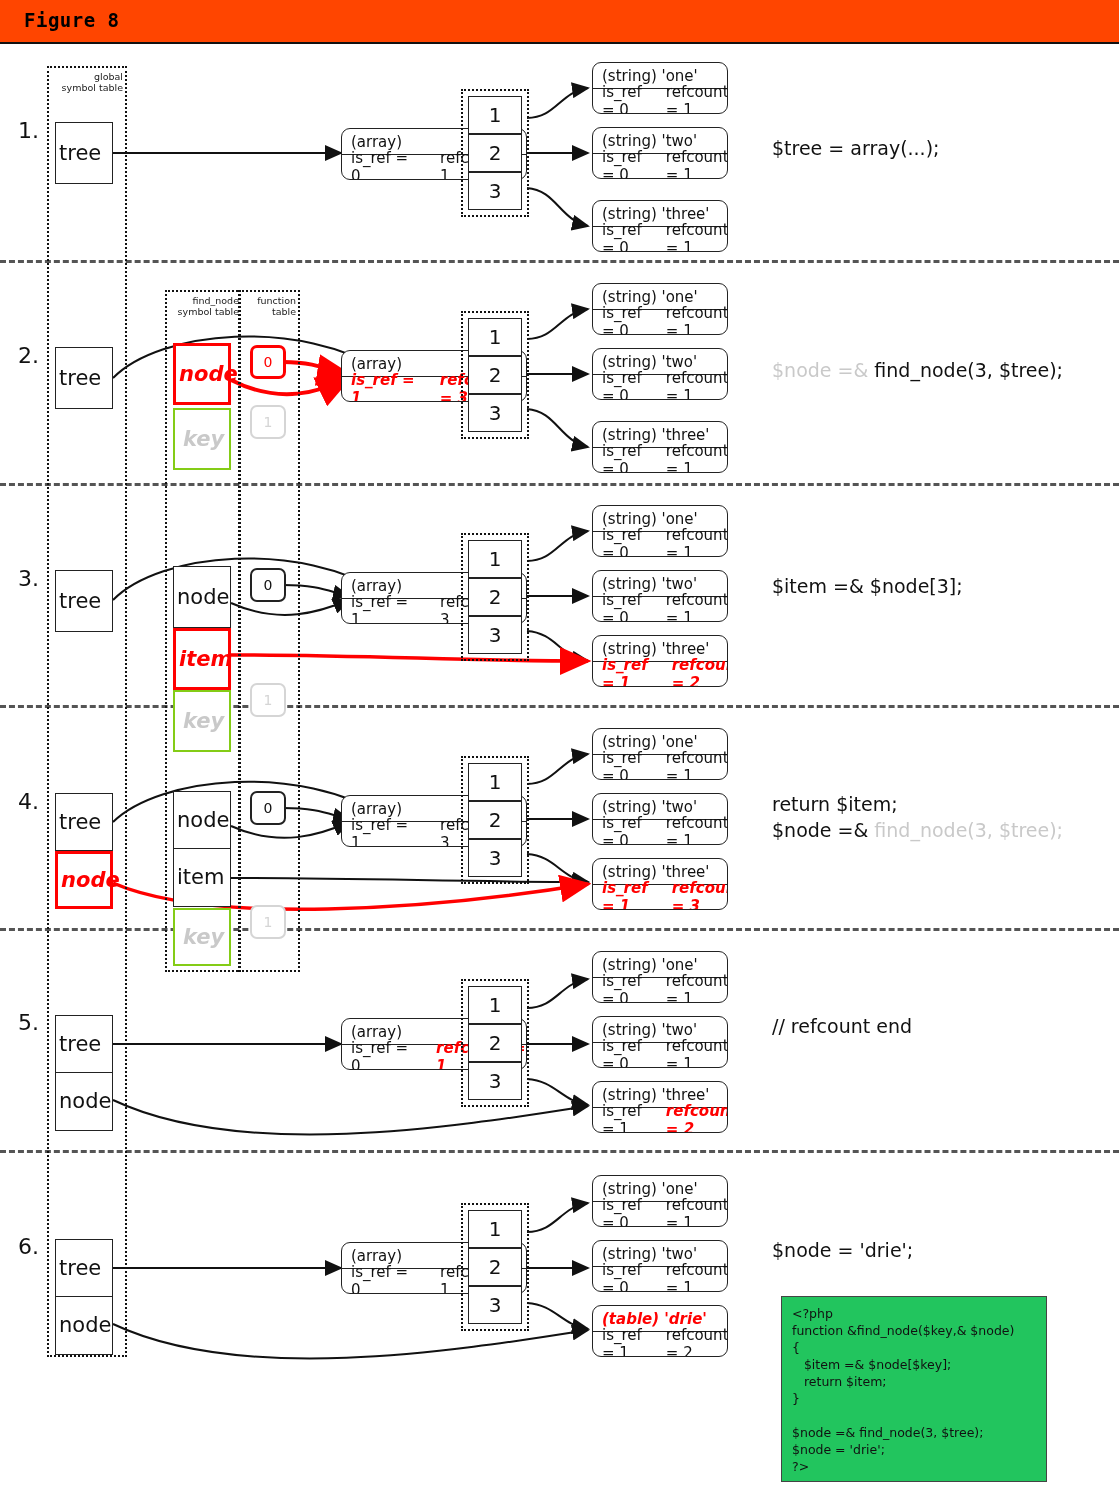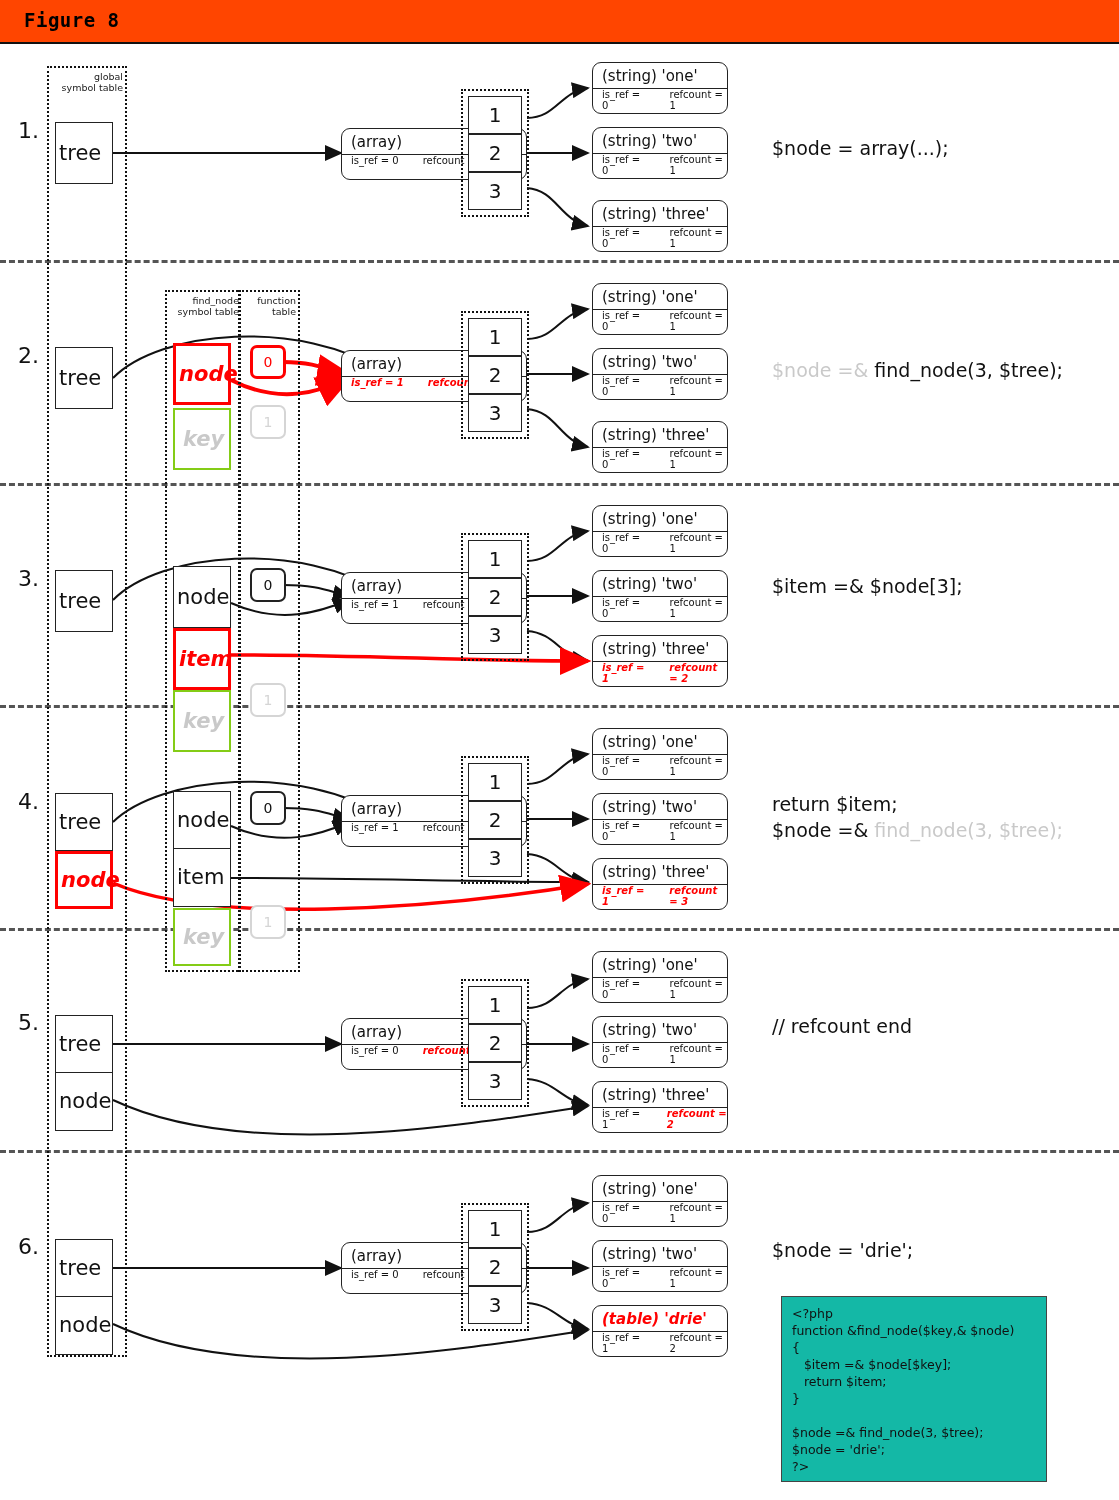--- a/index.html
+++ b/index.html
@@ -32,21 +32,21 @@
   .varbox.red span{color:#FF0000;font-weight:bold;font-style:italic;}
   .varbox.grey{border:2px solid #84cc16;justify-content:center;}
   .varbox.grey span{color:#c9c9c9;font-weight:bold;font-style:italic;}
   .varbox.nobord-top{border-top:none;}
 
   
   .zval{position:absolute;border:1.6px solid #222;border-radius:9px;background:#fff;
         box-sizing:border-box;overflow:hidden;}
   .zval .ztop{height:26px;display:flex;align-items:center;padding-left:9px;
               font-size:15px;color:#111;border-bottom:1.6px solid #222;box-sizing:border-box;}
-  .zval .zbot{height:24px;display:flex;align-items:flex-start;font-size:10px;color:#111;
+  .zval .zbot{height:24px;display:flex;align-items:center;font-size:15px;color:#111;
               padding-left:9px;box-sizing:border-box;gap:14px;}
   .zval .zbot .rc{margin-left:10px;}
   .zval .ztop.red,.zval .zbot .red{color:#FF0000;font-weight:bold;font-style:italic;}
   .zval .zbot.allred span{color:#FF0000;font-weight:bold;font-style:italic;}
 
   
   .idxwrap{position:absolute;border:2px dotted #111;box-sizing:border-box;}
   .idxcell{position:absolute;border:1.6px solid #222;background:#fff;box-sizing:border-box;
            display:flex;align-items:center;justify-content:center;font-size:20px;color:#111;}
 
@@ -55,21 +55,21 @@
              box-sizing:border-box;display:flex;align-items:center;justify-content:center;
              font-size:14px;color:#111;}
   .stackslot.red{border-color:#FF0000;color:#FF0000;border-width:3px;}
   .stackslot.grey{border-color:#d5d5d5;color:#d5d5d5;}
 
   
   .codecap{position:absolute;font-size:19px;color:#111;line-height:26px;white-space:nowrap;}
   .codecap .g{color:#c9c9c9;}
 
   
-  .phpbox{position:absolute;background:#14b8a6;border:1.5px solid #444;
+  .phpbox{position:absolute;background:#22c55e;border:1.5px solid #444;
           box-sizing:border-box;overflow:hidden;padding:8px 10px;}
   .phpbox pre{margin:0;font-size:12.5px;line-height:17px;color:#111;
               font-family:"DejaVu Sans","Liberation Sans",sans-serif;white-space:pre;}
 
   
   .hsep{position:absolute;left:0;width:1119px;height:0;
         border-top:3px dashed #555;}
 
   svg.lay{position:absolute;left:0;top:0;width:1119px;height:1500px;
           pointer-events:none;overflow:visible;}
@@ -209,21 +209,21 @@
   </div>
 </div>
 <div class="zval" style="left:592px;top:200px;width:136px;height:52px;">
   <div class="ztop">(string) 'three'</div>
   <div class="zbot">
     <span>is_ref = 0</span>
     <span class="rc">refcount = 1</span>
   </div>
 </div>
 
-<div class="codecap" style="left:772px;top:135px;">$node = array(...);</div>
+<div class="codecap" style="left:772px;top:135px;">$tree = array(...);</div>
 
 <div class="abs stepnum" style="left:18px;top:343px;">2.</div>
 
 <div class="varbox" style="left:55px;top:347px;width:58px;height:62px;">
   <span>tree</span>
 </div>
 
 <div class="varbox red" style="left:173px;top:343px;width:58px;height:62px;">
   <span>node</span>
 </div>

